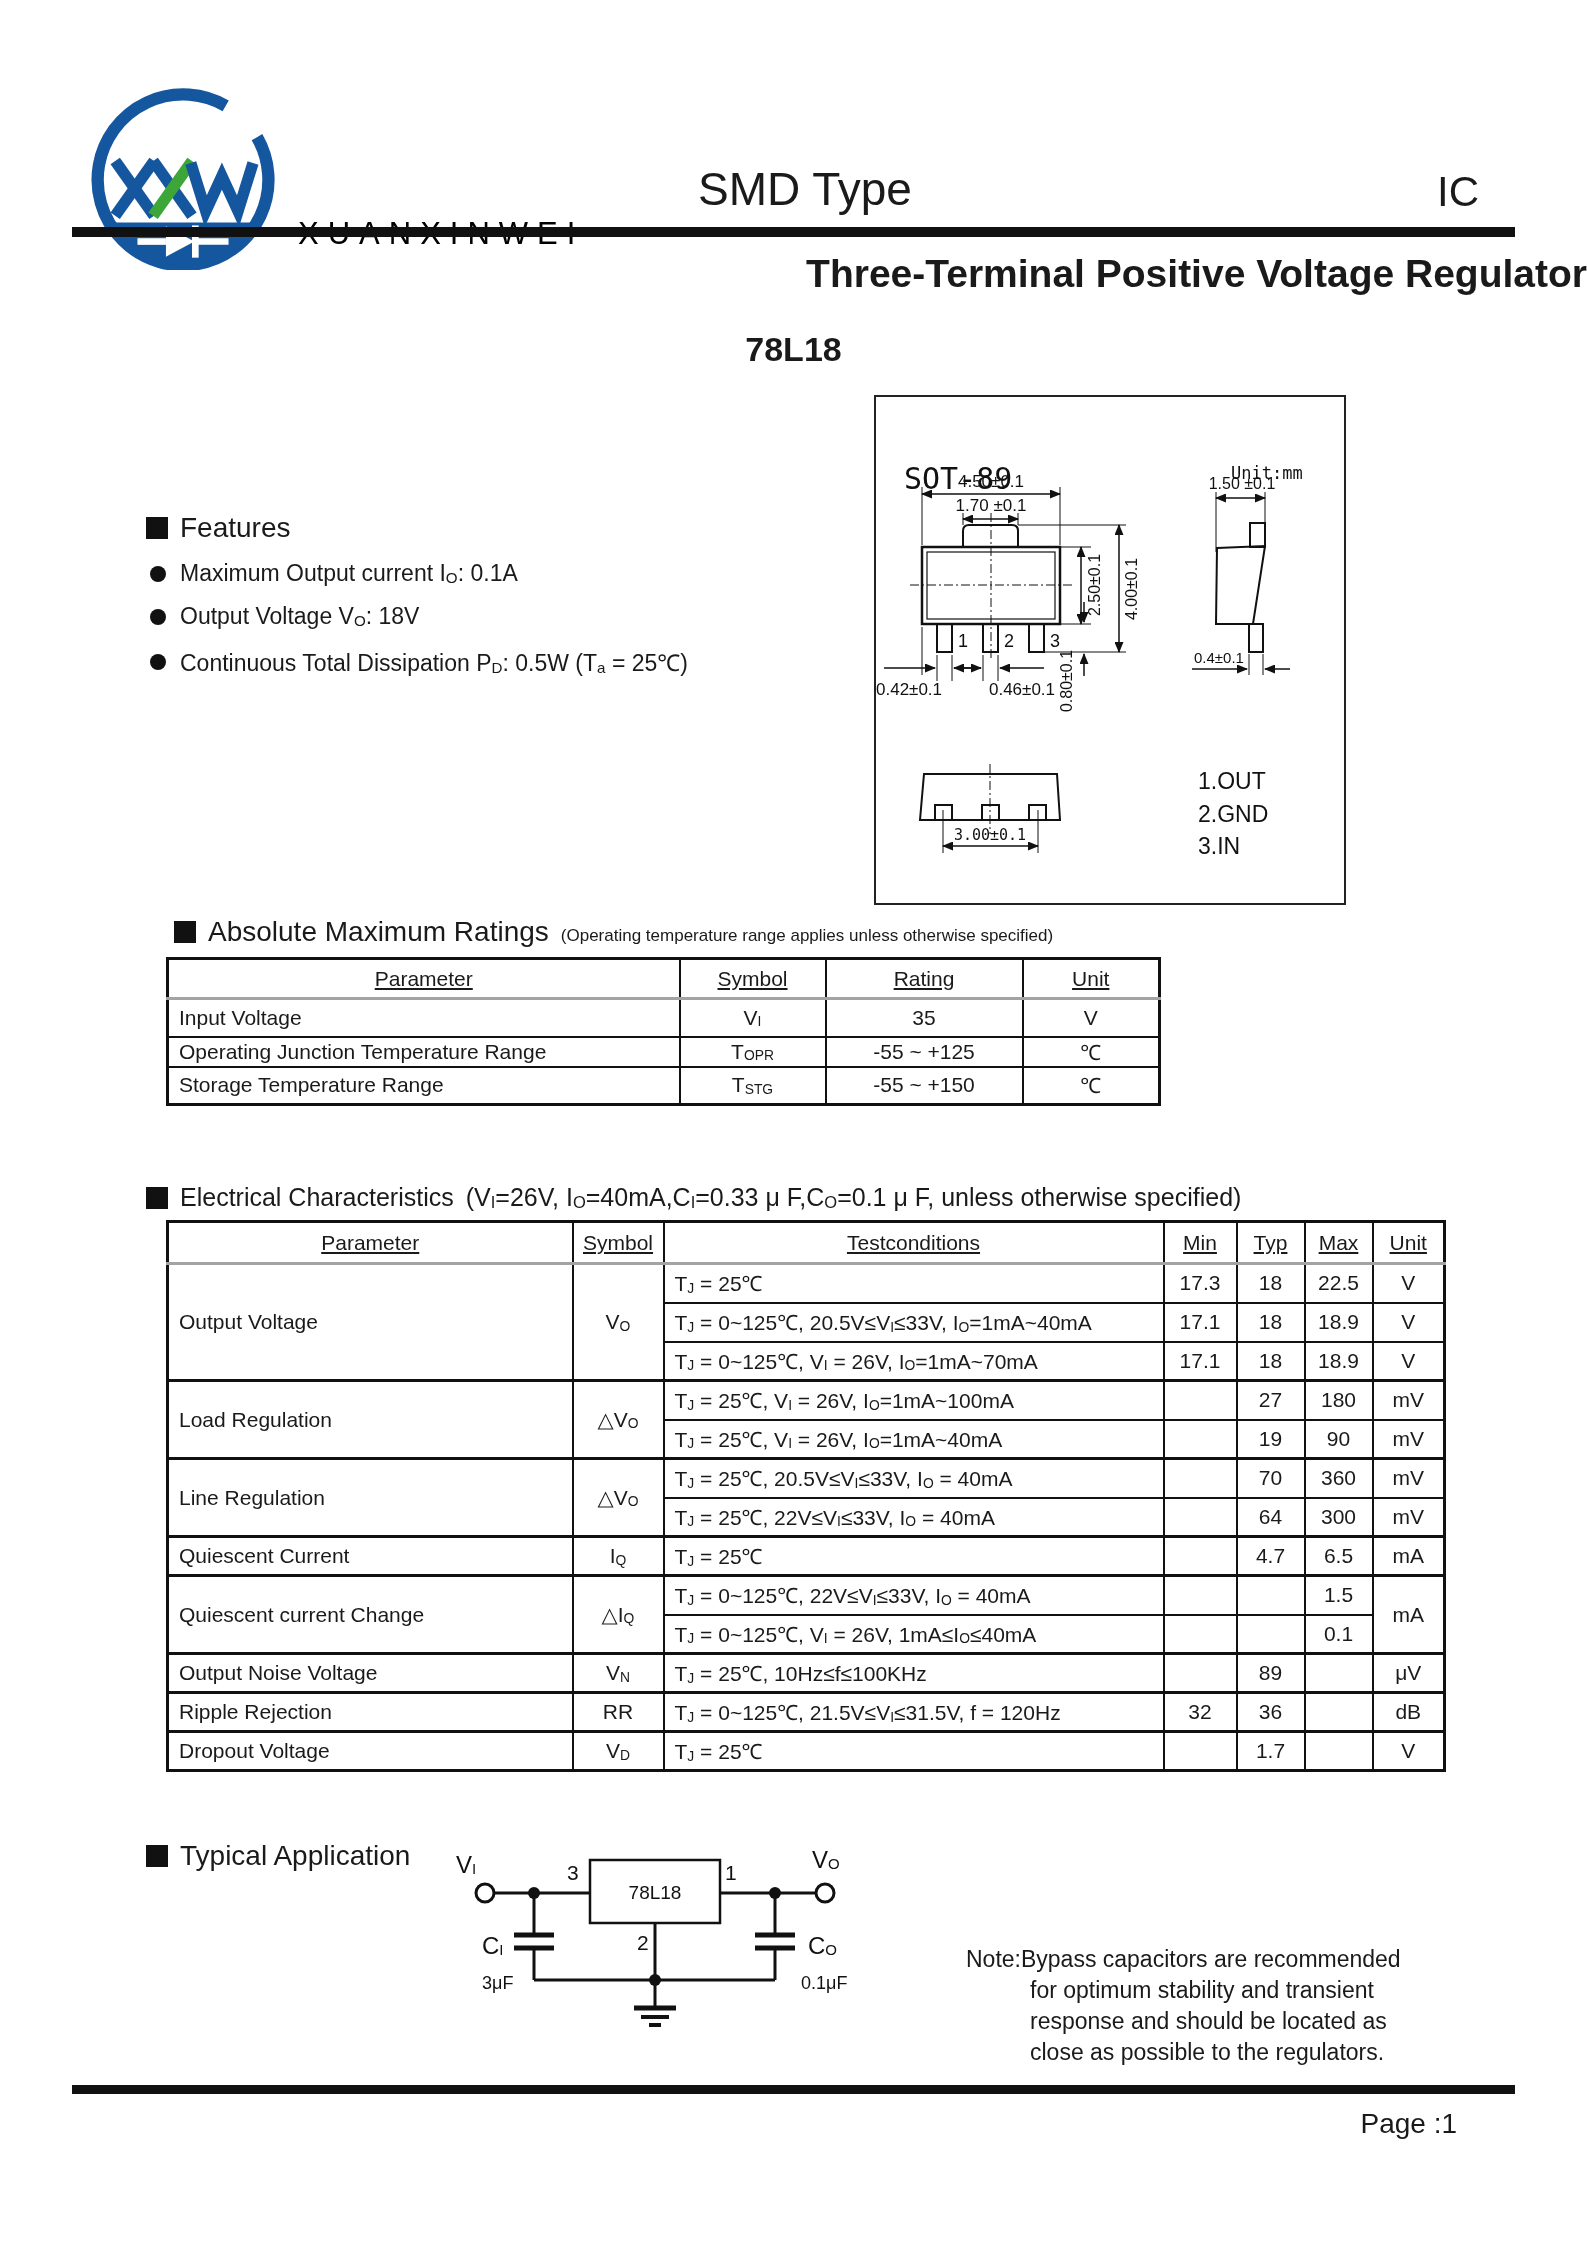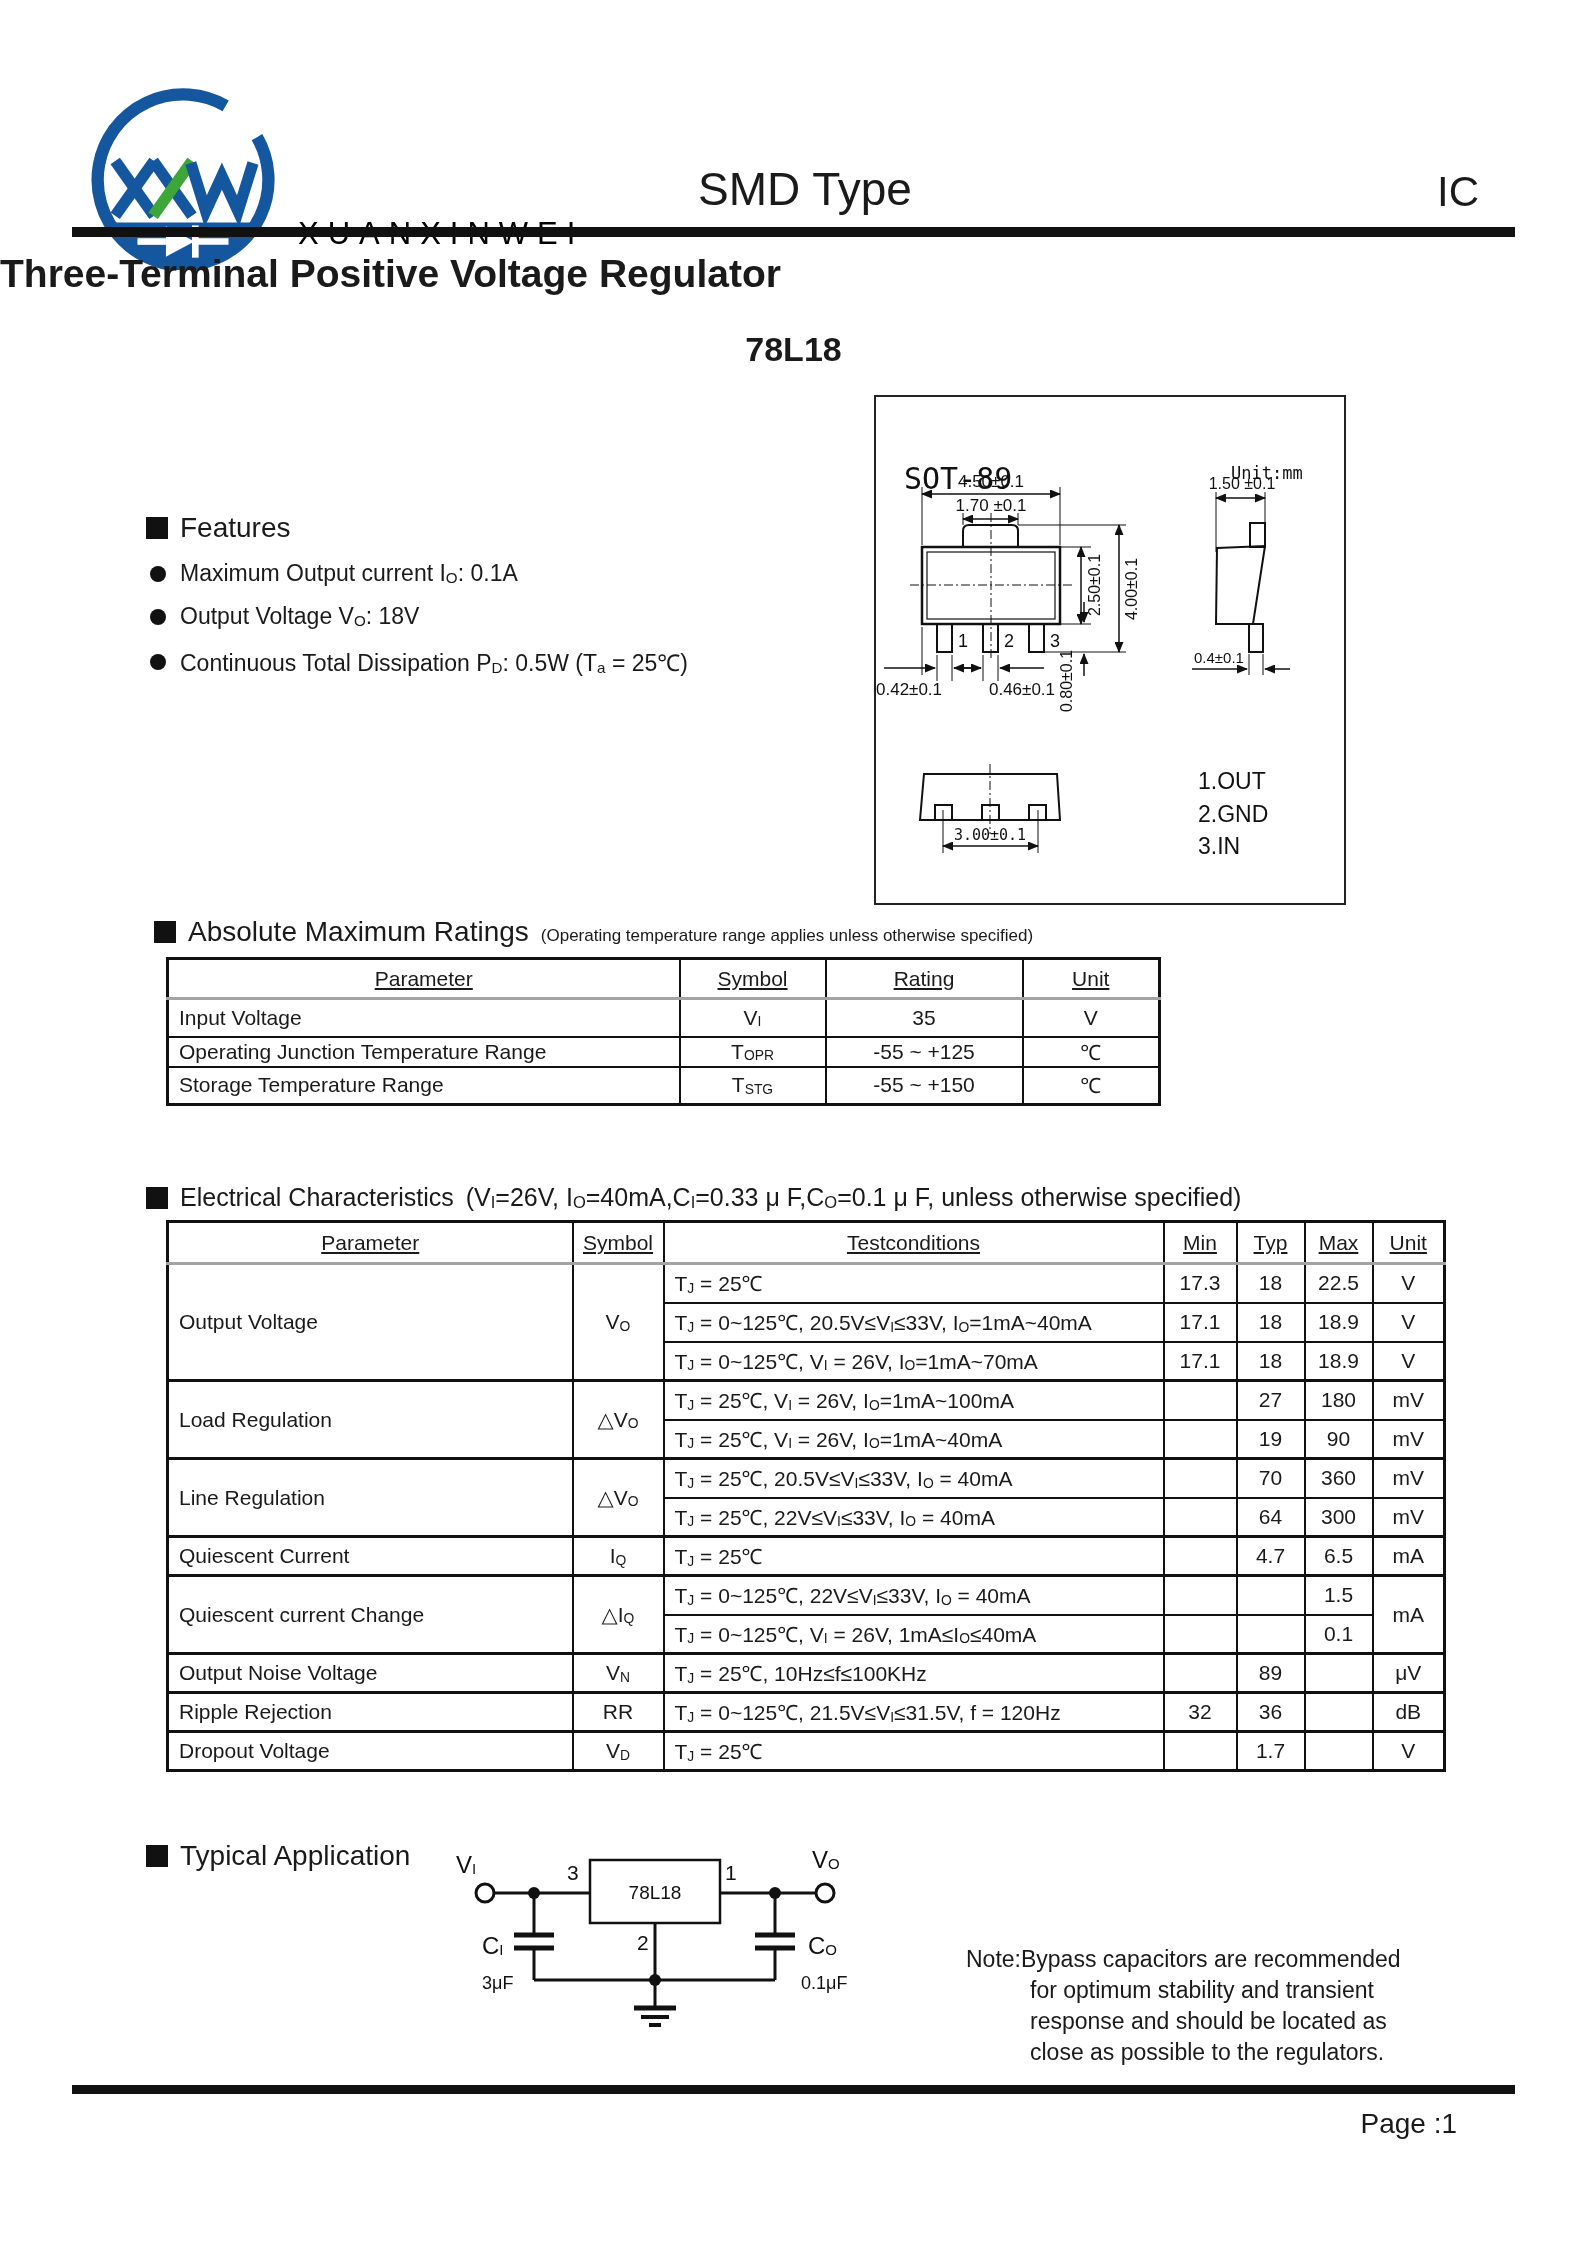--- a/index.html
+++ b/index.html
@@ -6,21 +6,21 @@
   .page{position:relative;width:1587px;height:2245px;background:#ffffff;
         font-family:"Liberation Sans",sans-serif;color:#1a1a1a;overflow:hidden;}
   .abs{position:absolute;}
   sub{font-size:0.66em;vertical-align:baseline;position:relative;top:0.12em;line-height:0;}
   
   .logo-cn{font-size:100px;font-weight:bold;letter-spacing:4px;font-family:"DejaVu Sans",sans-serif;}
   .logo-rom{font-size:31px;letter-spacing:9px;color:#000;}
   .smd-type{font-size:46px;}
   .ic-label{font-size:42px;}
   .hrule{background:#111;height:10px;left:72px;width:1443px;}
-  .doc-title{left:0;width:100%;text-align:left;font-size:39px;font-weight:bold;}
+  .doc-title{left:0;width:100%;text-align:right;font-size:39px;font-weight:bold;}
   .part-no{left:0;width:100%;text-align:center;font-size:34px;font-weight:bold;}
   
   .sect{display:flex;align-items:baseline;gap:12px;}
   .sq{width:22px;height:22px;background:#111;flex:0 0 auto;align-self:center;}
   .sect-t{font-size:28px;}
   .sect-s{font-size:17px;}
   .sect-t2{font-size:25px;}
   
   .feat{display:flex;align-items:center;gap:14px;font-size:23px;}
   .dot{width:16px;height:16px;border-radius:50%;background:#111;flex:0 0 auto;}
@@ -179,21 +179,21 @@
   </div>
   <div class="abs feat" style="left:150px;top:603px;">
     <span class="dot"></span>
     <span>Output Voltage V<sub>O</sub>: 18V</span>
   </div>
   <div class="abs feat" style="left:150px;top:646px;">
     <span class="dot"></span>
     <span>Continuous Total Dissipation P<sub>D</sub>: 0.5W (T<sub>a</sub> = 25℃)</span>
   </div>
 
-  <div class="abs sect" style="left:130px;top:916px;padding-left:24px;">
+  <div class="abs sect" style="left:150px;top:916px;padding-left:24px;">
     <span class="sq"></span>
     <span class="sect-t">Absolute Maximum Ratings</span>
     <span class="sect-s">(Operating temperature range applies unless otherwise specified)</span>
   </div>
   <table class="abs dtab" style="left:166px;top:957px;width:992px;">
     <colgroup>
         <col style="width:512px">
         <col style="width:146px">
         <col style="width:197px">
         <col style="width:137px">

